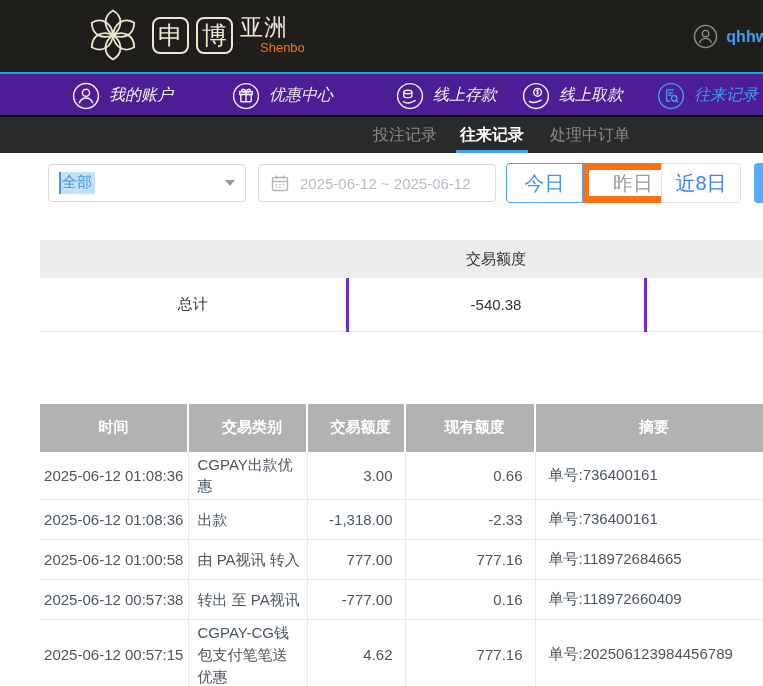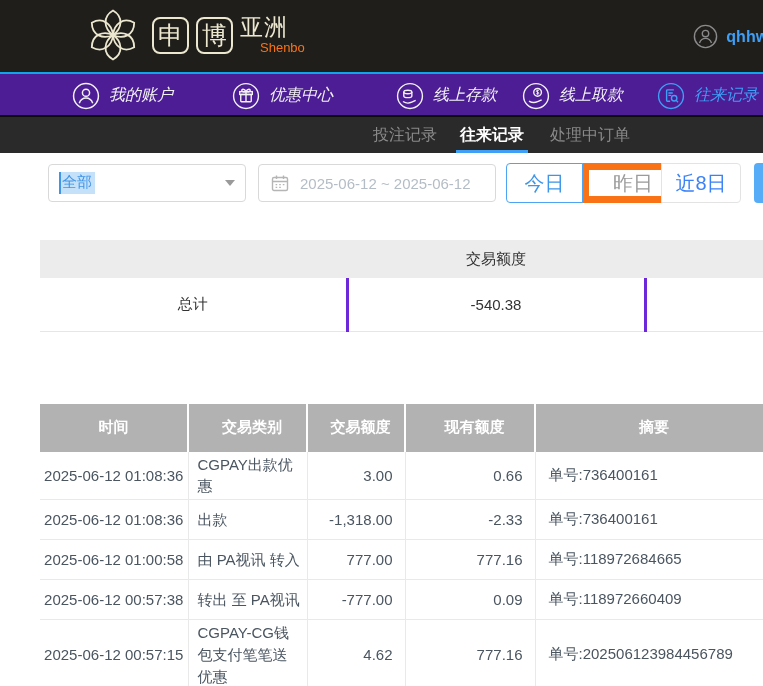--- a/index.html
+++ b/index.html
@@ -248,21 +248,21 @@
       <td class="c-time">2025-06-12 01:00:58</td>
       <td class="c-type">由 PA视讯 转入</td>
       <td class="c-amount">777.00</td>
       <td class="c-balance">777.16</td>
       <td class="c-memo">单号:118972684665</td>
     </tr>
     <tr>
       <td class="c-time">2025-06-12 00:57:38</td>
       <td class="c-type">转出 至 PA视讯</td>
       <td class="c-amount">-777.00</td>
-      <td class="c-balance">0.09</td>
+      <td class="c-balance">0.16</td>
       <td class="c-memo">单号:118972660409</td>
     </tr>
     <tr>
       <td class="c-time">2025-06-12 00:57:15</td>
       <td class="c-type">CGPAY-CG钱包支付笔笔送优惠</td>
       <td class="c-amount">4.62</td>
       <td class="c-balance">777.16</td>
       <td class="c-memo">单号:202506123984456789</td>
     </tr>
     <tr>

